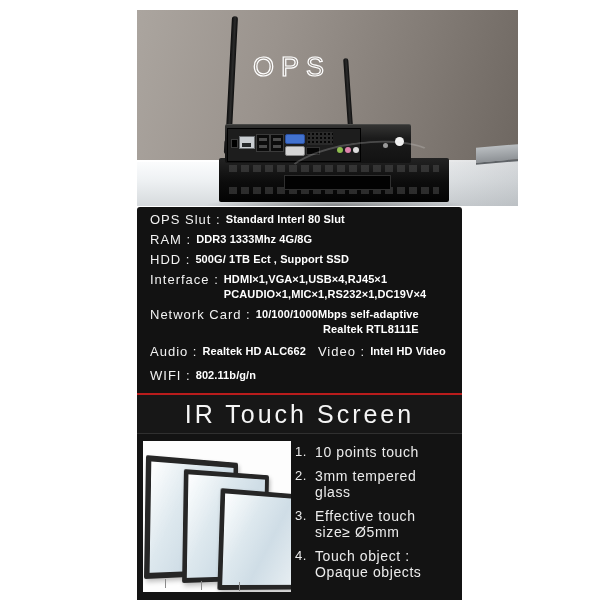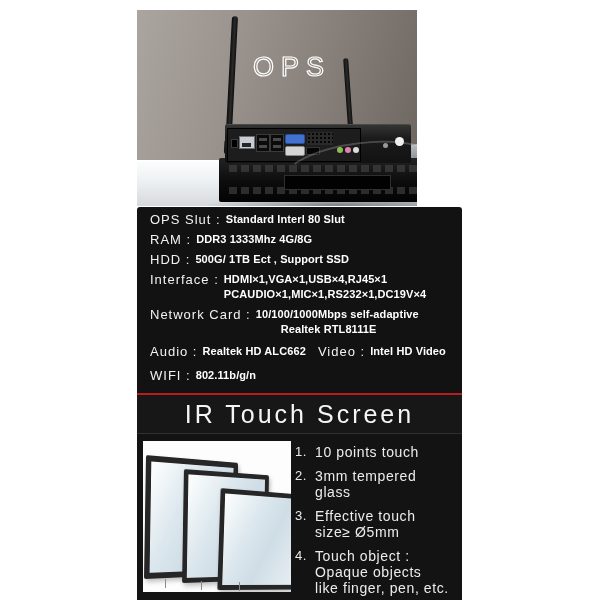--- a/index.html
+++ b/index.html
@@ -1,20 +1,20 @@
 <!DOCTYPE html>
 <html><head>
 <meta charset="utf-8">
 <style>
   html,body{margin:0;padding:0;background:#fff;}
   .canvas{position:relative;width:600px;height:600px;background:#ffffff;overflow:hidden;
           font-family:"Liberation Sans",sans-serif;}
 
   
-  .photo{position:absolute;left:137px;top:10px;width:280px;height:196px;overflow:hidden;}
+  .photo{position:absolute;left:137px;top:10px;width:381px;height:196px;overflow:hidden;}
   .wall{position:absolute;left:0;top:0;width:100%;height:152px;
         background:linear-gradient(105deg,#aba59f 0%,#9a938d 35%,#837c76 70%,#6e6761 100%);}
   .desk{position:absolute;left:0;top:150px;width:100%;height:46px;
         background:linear-gradient(180deg,#fbfcfd 0%,#eef1f3 40%,#d4d8db 100%);
         border-top:2px solid #ffffff;}
   .desk-shade{position:absolute;left:0;top:150px;width:100%;height:46px;
         background:linear-gradient(90deg,transparent 55%,rgba(120,126,132,.28) 100%);}
   .laptop{position:absolute;right:0;top:136px;width:42px;height:15px;
         background:linear-gradient(#b9bdc0,#8e9296);border-bottom:2px solid #5f6367;
         transform:skewY(-5deg);}
@@ -63,21 +63,21 @@
 
   
   .spec-panel{position:absolute;left:137px;top:207px;width:325px;height:186px;background:#121212;
         border-radius:3px 3px 0 0;padding:5px 17px 0 13px;box-sizing:border-box;overflow:hidden;}
   .srow{white-space:nowrap;margin-bottom:2px;}
   .slabel{display:inline-block;vertical-align:top;font-size:13px;letter-spacing:1px;color:#f2f2f2;
         font-weight:400;line-height:15px;}
   .sval{display:inline-block;vertical-align:top;font-size:11px;font-weight:700;color:#fff;
         letter-spacing:.1px;line-height:15px;margin-left:5px;}
   .sval .l2{display:block;font-size:11px;font-weight:700;line-height:14px;}
-  .indent2{margin-left:25px;}
+  .indent2{margin-left:25px;text-align:right;}
   .gap-md{margin-top:6px;} .gap-lg{margin-top:8px;}
   .label2{margin-left:12px;}
 
   
   .ir-band{position:absolute;left:137px;top:393px;width:325px;height:38px;background:#171717;
         border-top:2px solid #b91c1c;text-align:center;}
   .ir-band span{display:inline-block;font-size:25px;letter-spacing:3px;color:#f5f5f5;line-height:38px;font-weight:400;}
 
   
   .bottom{position:absolute;left:137px;top:433px;width:325px;height:167px;background:#131313;
@@ -192,19 +192,18 @@
         <span class="ftext">
             <span>Effective touch</span>
             <span>size≥ Ø5mm</span>
           </span>
       </div>
       <div class="feat">
         <span class="fnum">4.</span>
         <span class="ftext">
             <span>Touch object :</span>
             <span>Opaque objects</span>
-            <span>like finger, pen, etc.</span>
           </span>
       </div>
     </div>
   </div>
 
 </div>
 
 </body></html>

